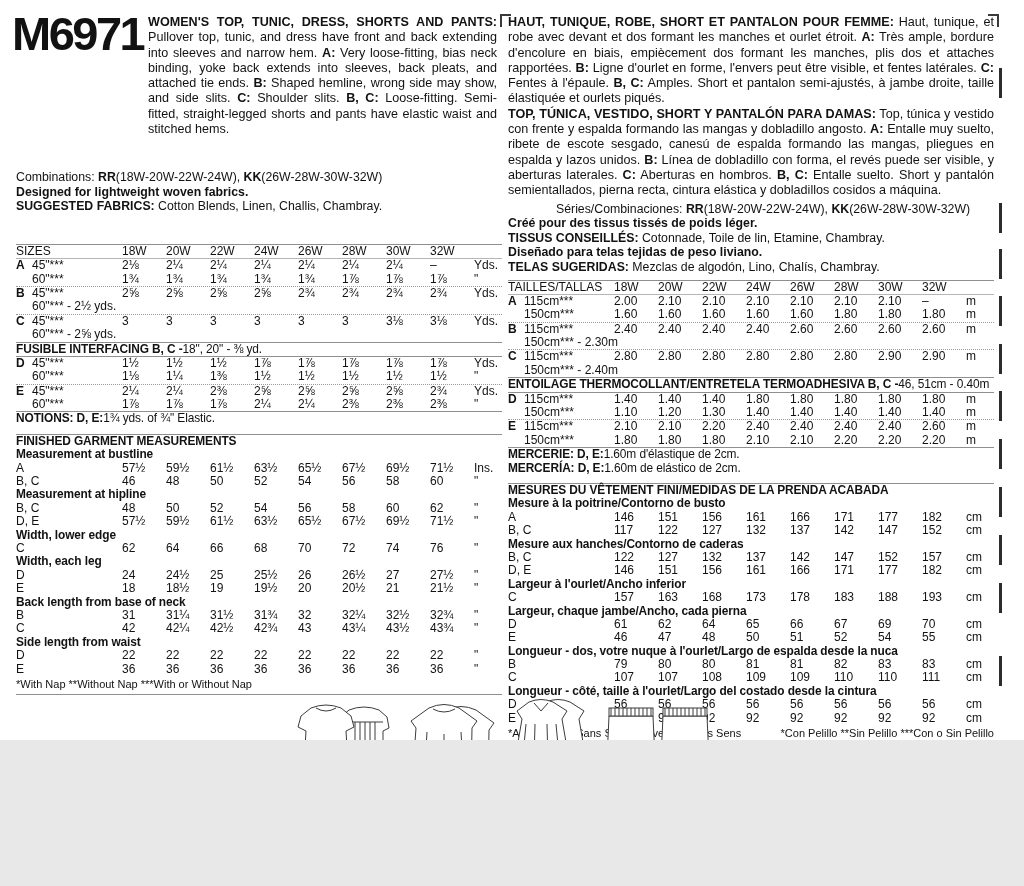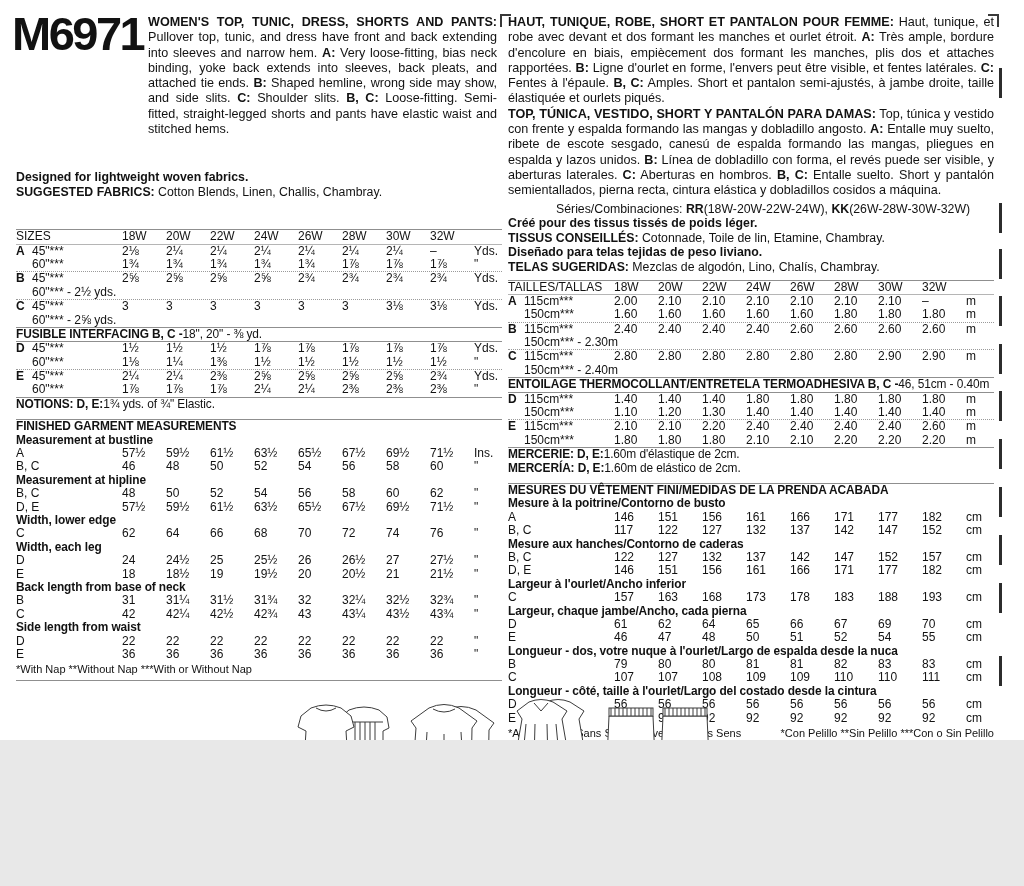--- a/index.html
+++ b/index.html
@@ -365,20 +365,21 @@
         </div>
         <div class="tr bb note" style="display: flex;">
           <span class="">*Avec Sens **Sans Sens ***Avec ou Sans Sens</span>
           <span style="flex: 1 1 0%;"></span>
           <span class="">*Con Pelillo **Sin Pelillo ***Con o Sin Pelillo</span>
         </div>
       </div>
   </div>
 
   <div class="abs" id="left-col">
+    <div class="line"><span>Combinations: </span><span class="b">RR</span><span>(18W-20W-22W-24W), </span><span class="b">KK</span><span>(26W-28W-30W-32W)</span></div>
     <div class="line b">Designed for lightweight woven fabrics.</div>
     <div class="line"><span class="b">SUGGESTED FABRICS:</span><span> Cotton Blends, Linen, Challis, Chambray.</span></div>
     <div class="tbl mt">
         <div class="tr head">
           <span class="c lw">SIZES</span>
           <span class="c v">18W</span>
           <span class="c v">20W</span>
           <span class="c v">22W</span>
           <span class="c v">24W</span>
           <span class="c v">26W</span>

